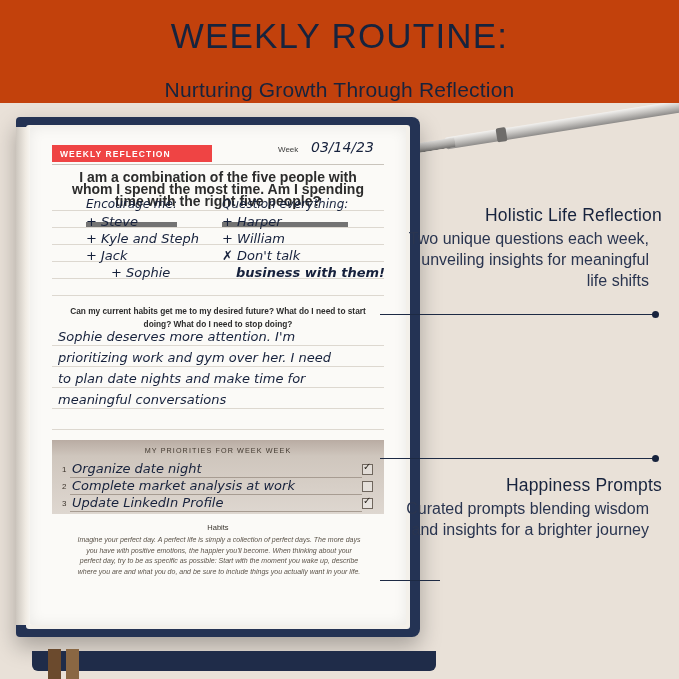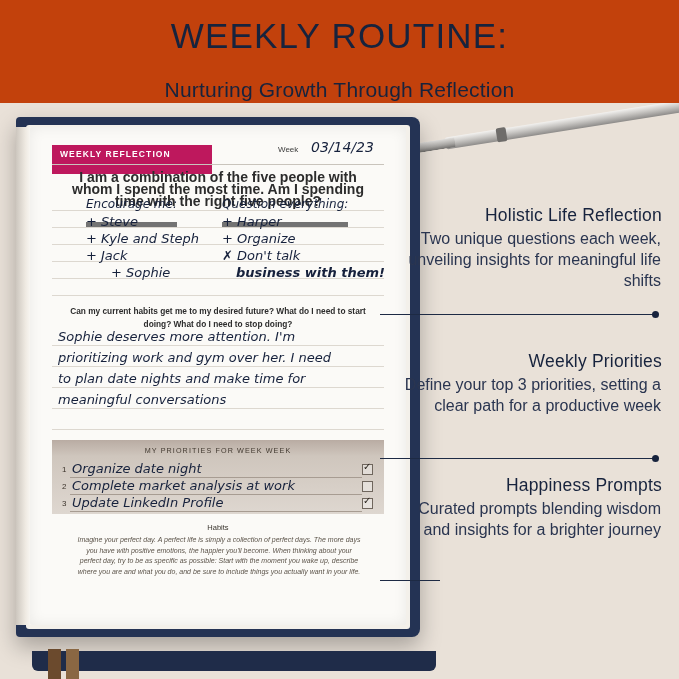--- a/index.html
+++ b/index.html
@@ -81,22 +81,22 @@
     position:absolute;left:48px;top:546px;width:13px;height:40px;
     background:#6b4a2d;
   }
   .bookmark2{
     position:absolute;left:66px;top:546px;width:13px;height:34px;
     background:#8a6743;
   }
 
   
   .ph-bar{
-    position:absolute;left:22px;top:18px;width:160px;height:29px;
-    background:#be185d;
+    position:absolute;left:22px;top:18px;width:160px;height:17px;
+    background:#ef4444;
   }
   .ph-bar span{
     color:#fff;font-size:8.5px;font-weight:bold;letter-spacing:1.1px;
     display:block;padding:4px 0 0 8px;
   }
   .ph-week{
     position:absolute;left:248px;top:18px;font-size:8px;color:#3a3a3a;
   }
   .ph-date{
     position:absolute;left:281px;top:12px;font-size:14px;color:#1d2a44;
@@ -165,21 +165,21 @@
     font-size:7.5px;color:#3a352e;
   }
   .habits-body{
     position:absolute;left:46px;top:408px;width:286px;text-align:center;
     font-size:7px;line-height:10.5px;color:#5b5349;font-style:italic;
   }
 
   
   .note{position:absolute;text-align:right;color:#17233d;}
   .note h3{margin:0;font-size:17.5px;font-weight:400;letter-spacing:.2px;}
-  .note p{margin:2px 1px 0 0;font-size:16px;line-height:21px;color:#2a3550;}
+  .note p{margin:2px 13px 0 0;font-size:16px;line-height:21px;color:#2a3550;}
   .leader{position:absolute;height:1px;background:#1d2a44;}
   .dot{position:absolute;width:7px;height:7px;border-radius:50%;background:#17233d;}
 </style>
 </head>
 <body>
 
 <div class="header">
   <h1 class="title">WEEKLY ROUTINE:</h1>
   <p class="subtitle">Nurturing Growth Through Reflection</p>
 </div>
@@ -215,21 +215,21 @@
       <div class="rule" style="top:168px;"></div>
 
       <div class="hw col-head ch-left">Encourage me:</div>
       <div class="hw hw-item" style="left:56px;top:87px;">+ Steve</div>
       <div class="hw hw-item" style="left:56px;top:104px;">+ Kyle and Steph</div>
       <div class="hw hw-item" style="left:56px;top:121px;">+ Jack</div>
       <div class="hw hw-item" style="left:56px;top:138px;margin-left:25px;">+ Sophie</div>
 
       <div class="hw col-head ch-right">Question everything:</div>
       <div class="hw hw-item" style="left:192px;top:87px;">+ Harper</div>
-      <div class="hw hw-item" style="left:192px;top:104px;">+ Organize</div>
+      <div class="hw hw-item" style="left:192px;top:104px;">+ William</div>
       <div class="hw hw-item" style="left:192px;top:121px;">✗ Don't talk</div>
       <div class="hw hw-item" style="left:206px;top:138px;font-weight:bold;">business with them!</div>
 
       <div class="q2">Can my current habits get me to my desired future? What do I need to start doing? What do I need to stop doing?</div>
 
       <div class="rule" style="top:218px;"></div>
       <div class="rule" style="top:239px;"></div>
       <div class="rule" style="top:260px;"></div>
       <div class="rule" style="top:281px;"></div>
       <div class="rule" style="top:302px;"></div>
@@ -274,24 +274,20 @@
   <div class="bookmark"></div>
   <div class="bookmark2"></div>
 
   <div class="note" style="left:400px;top:102px;width:262px;">
     <h3>Holistic Life Reflection</h3>
     <p>Two unique questions each week, unveiling insights for meaningful life shifts</p>
   </div>
   <div class="leader" style="left:380px;top:211px;width:275px;"></div>
   <div class="dot" style="left:652px;top:208px;"></div>
 
-  <div class="note" style="left:400px;top:248px;width:262px;">
-    <h3>Weekly Priorities</h3>
-    <p>Define your top 3 priorities, setting a clear path for a productive week</p>
-  </div>
   <div class="leader" style="left:380px;top:355px;width:275px;"></div>
   <div class="dot" style="left:652px;top:352px;"></div>
 
   <div class="note" style="left:400px;top:372px;width:262px;">
     <h3>Happiness Prompts</h3>
     <p>Curated prompts blending wisdom and insights for a brighter journey</p>
   </div>
   <div class="leader" style="left:380px;top:477px;width:60px;"></div>
 </div>
 

